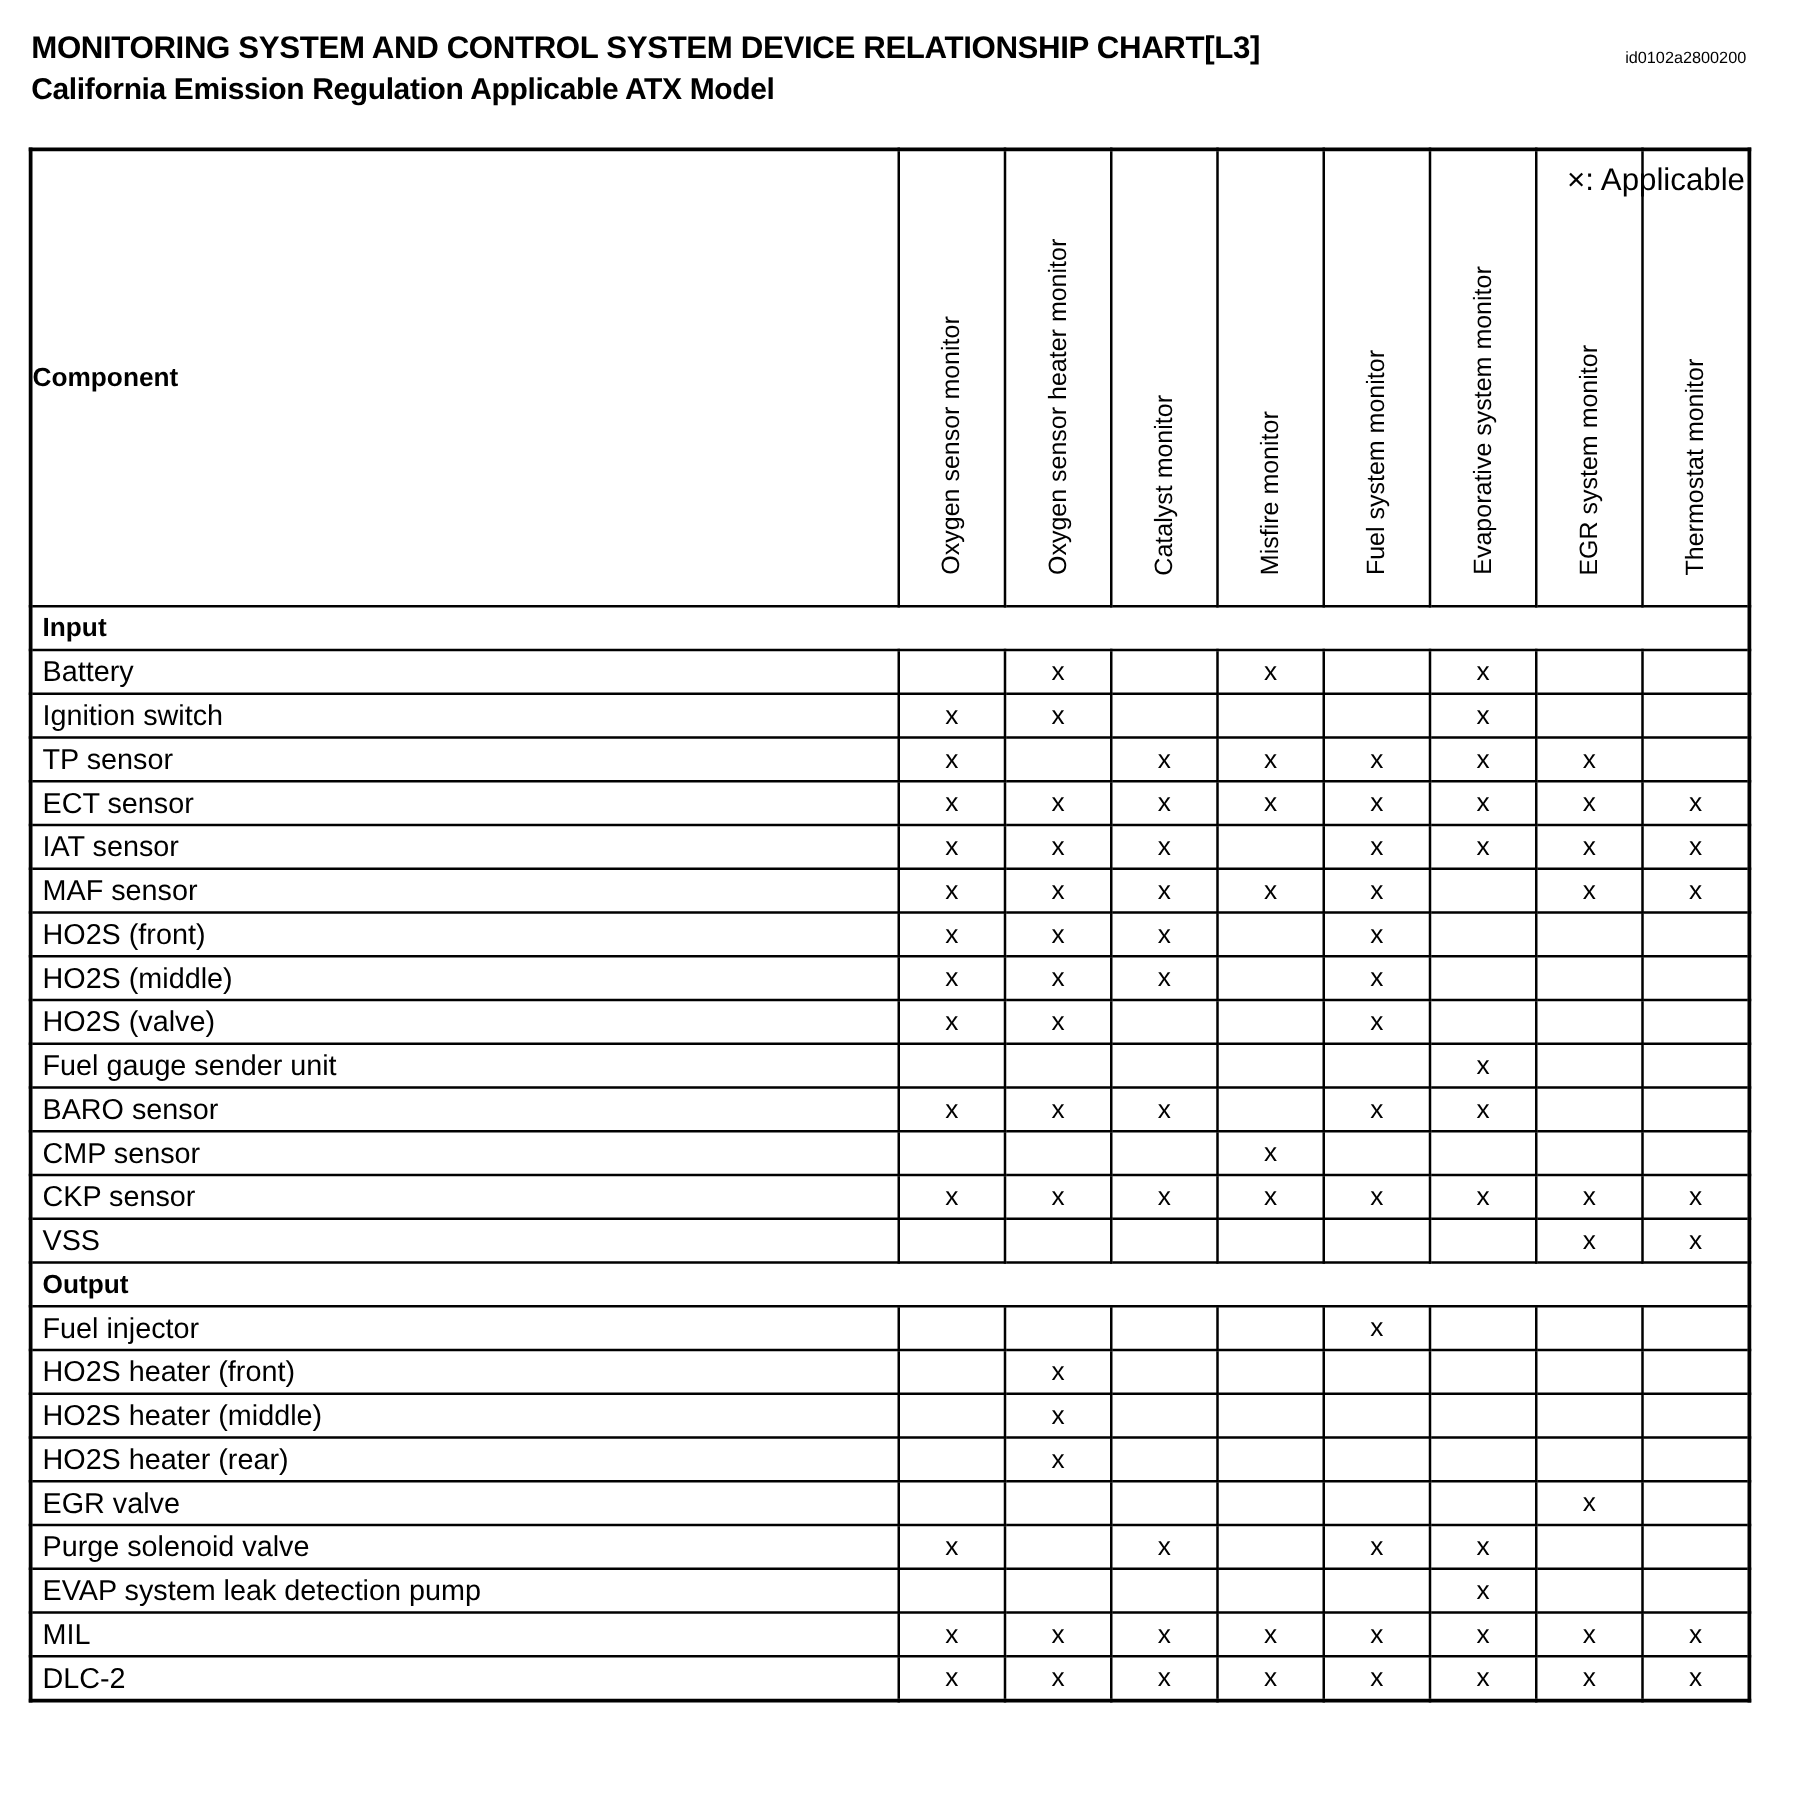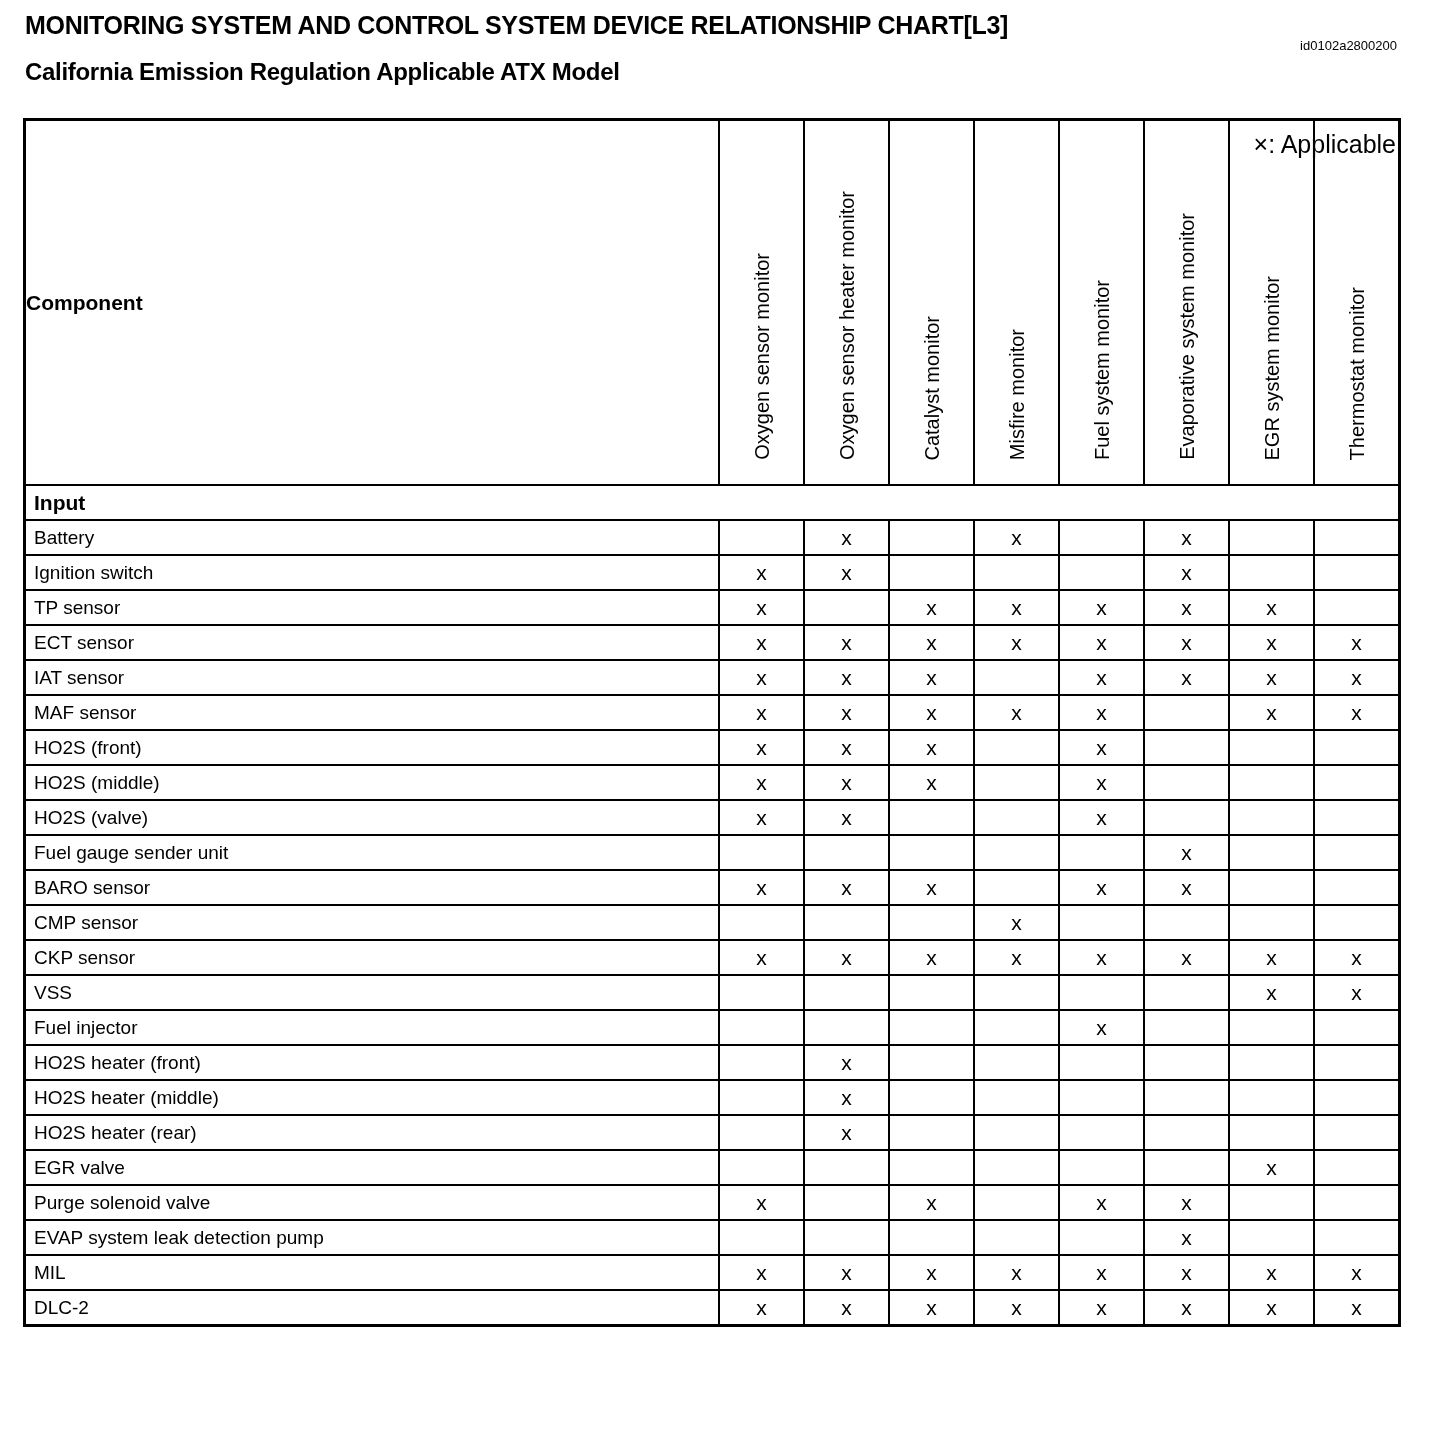--- a/index.html
+++ b/index.html
@@ -1,27 +1,27 @@
 <!DOCTYPE html>
 <html><head>
 <meta charset="utf-8">
 <style>
   html, body { margin: 0; padding: 0; background: #ffffff; }
   body { width: 1440px; height: 1454px; position: relative; font-family: "Liberation Sans", sans-serif; color: #000; }
-  .title { position: absolute; left: 25px; top: 11px; font-size: 25px; font-weight: bold; letter-spacing: -0.3px; }
+  .title { position: absolute; left: 25px; top: 24px; font-size: 25px; font-weight: bold; letter-spacing: -0.3px; }
   .doc-id { position: absolute; right: 43px; top: 38px; font-size: 13px; }
   .subtitle { position: absolute; left: 25px; top: 58px; font-size: 24px; font-weight: bold; letter-spacing: -0.3px; }
   .legend { position: absolute; right: 44px; top: 86px; font-size: 25px; margin-top: 44px; }
   table.chart { position: absolute; left: 23px; top: 118px; width: 1374px; border-collapse: collapse; border: 3px solid #000; table-layout: fixed; }
   table.chart td, table.chart th { border: 2px solid #000; padding: 0; }
   th.comp-h { width: 692px; height: 363px; font-size: 21px; font-weight: bold; text-align: left; vertical-align: middle; }
   th.mon-h { width: 83px; height: 363px; position: relative; font-weight: normal; }
   th.mon-h .vt { position: absolute; left: 50%; bottom: 24px; transform: translateX(-50%) rotate(180deg); writing-mode: vertical-rl; font-size: 20px; white-space: nowrap; }
   tr.row td { height: 33px; }
-  td.name { font-size: 19px; padding-left: 8px !important; white-space: nowrap; }
+  td.name { font-size: 23px; padding-left: 8px !important; white-space: nowrap; }
   td.sec { font-size: 21px; font-weight: bold; padding-left: 8px !important; height: 33px; }
   td.mark { text-align: center; font-size: 21px; }
 </style>
 </head>
 <body>
 
 <div class="title">MONITORING SYSTEM AND CONTROL SYSTEM DEVICE RELATIONSHIP CHART[L3]</div>
 <div class="doc-id">id0102a2800200</div>
 <div class="subtitle">California Emission Regulation Applicable ATX Model</div>
 <div class="legend">×: Applicable</div>
@@ -207,20 +207,23 @@
         <td class="name">VSS</td>
         <td class="mark"></td>
         <td class="mark"></td>
         <td class="mark"></td>
         <td class="mark"></td>
         <td class="mark"></td>
         <td class="mark"></td>
         <td class="mark">x</td>
         <td class="mark">x</td>
       </tr>
+      <tr>
+        <td class="sec" colspan="9">Output</td>
+      </tr>
       <tr class="row">
         <td class="name">Fuel injector</td>
         <td class="mark"></td>
         <td class="mark"></td>
         <td class="mark"></td>
         <td class="mark"></td>
         <td class="mark">x</td>
         <td class="mark"></td>
         <td class="mark"></td>
         <td class="mark"></td>

